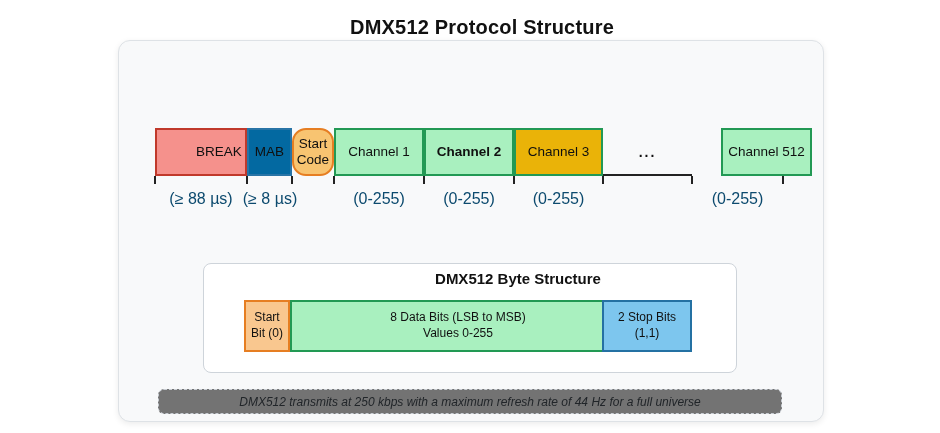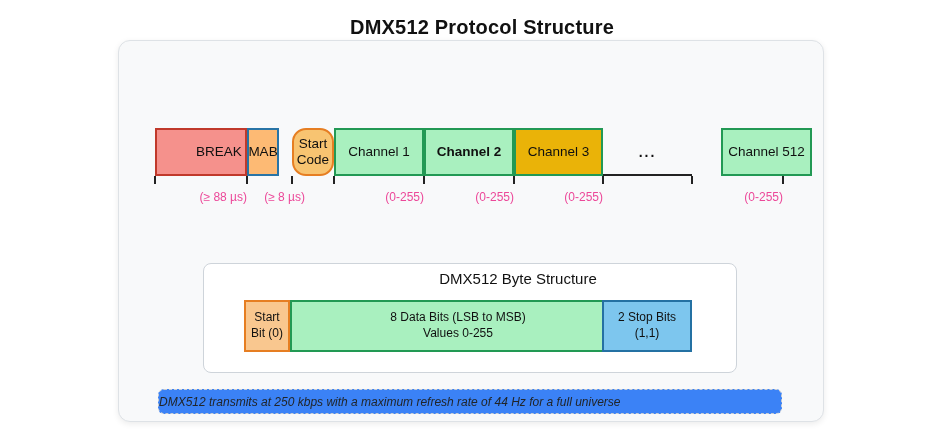--- a/index.html
+++ b/index.html
@@ -10,46 +10,46 @@
   .container{position:absolute;left:118px;top:40px;width:704px;height:380px;
              background:#f8f9fa;border:1px solid #dee2e6;border-radius:12px;
              box-shadow:0 2px 6px rgba(0,0,0,0.08);}
   .seg{position:absolute;top:128px;height:48px;box-sizing:border-box;border:2px solid #333;
        display:flex;align-items:center;justify-content:center;text-align:center;
        font-size:13.5px;color:#101010;line-height:1.15;}
   .gap-seg{position:absolute;top:128px;height:48px;display:flex;align-items:center;
            justify-content:center;font-size:14px;font-weight:bold;color:#111;letter-spacing:2px;}
   .gap-line{position:absolute;height:2px;background:#222222;}
   .tick{position:absolute;top:176px;width:2px;height:8px;background:#222222;}
-  .sub{position:absolute;top:190px;height:14px;font-size:12px;color:#ec4899;text-align:right;}
+  .sub{position:absolute;top:190px;height:14px;font-size:16px;color:#0c4a6e;text-align:center;}
   .byte-box{position:absolute;left:203px;top:263px;width:534px;height:110px;box-sizing:border-box;
             background:#ffffff;border:1px solid #ced4da;border-radius:8px;}
   .byte-title{position:absolute;left:203px;top:270px;width:630px;text-align:center;
-              font-size:15px;font-weight:normal;color:#111111;margin:0;}
+              font-size:15px;font-weight:bold;color:#111111;margin:0;}
   .byte-seg{position:absolute;top:300px;height:52px;box-sizing:border-box;border:2px solid #333;
             display:flex;flex-direction:column;justify-content:center;
             text-align:center;font-size:12px;color:#101010;line-height:1.3;}
   .footnote-box{position:absolute;left:158px;top:389px;width:624px;height:25px;box-sizing:border-box;
-                background:#3b82f6;border:1px dashed #c9ced4;border-radius:6px;
-                display:flex;align-items:center;}
+                background:#737373;border:1px dashed #c9ced4;border-radius:6px;
+                display:flex;align-items:center;justify-content:center;}
   .footnote-text{font-size:12px;font-style:italic;color:#212529;}
 </style>
 </head>
 <body>
 
 <div class="canvas">
 
   <h1 class="title">DMX512 Protocol Structure</h1>
 
   <div class="container"></div>
 
   <div class="seg" style="left: 155px; width: 92px; background-color: rgb(245, 145, 140); border-color: rgb(192, 57, 43); padding-left: 36px;">
     <span>BREAK</span>
   </div>
-  <div class="seg" style="left: 247px; width: 32px; background-color: #fdba74; border-color: rgb(40, 116, 166);">
+  <div class="seg" style="left: 247px; width: 45px; background-color: #0369a1; border-color: rgb(40, 116, 166);">
     <span>MAB</span>
   </div>
   <div class="seg" style="left: 292px; width: 42px; background-color: rgb(248, 196, 113); border-color: rgb(230, 126, 34); border-radius: 14px;">
     <span>Start Code</span>
   </div>
   <div class="seg" style="left: 334px; width: 90px; background-color: rgb(169, 240, 191); border-color: rgb(34, 153, 84);">
     <span>Channel 1</span>
   </div>
   <div class="seg" style="left: 424px; width: 90px; background-color: rgb(169, 240, 191); border-color: rgb(34, 153, 84); font-weight: bold;">
     <span>Channel 2</span>

